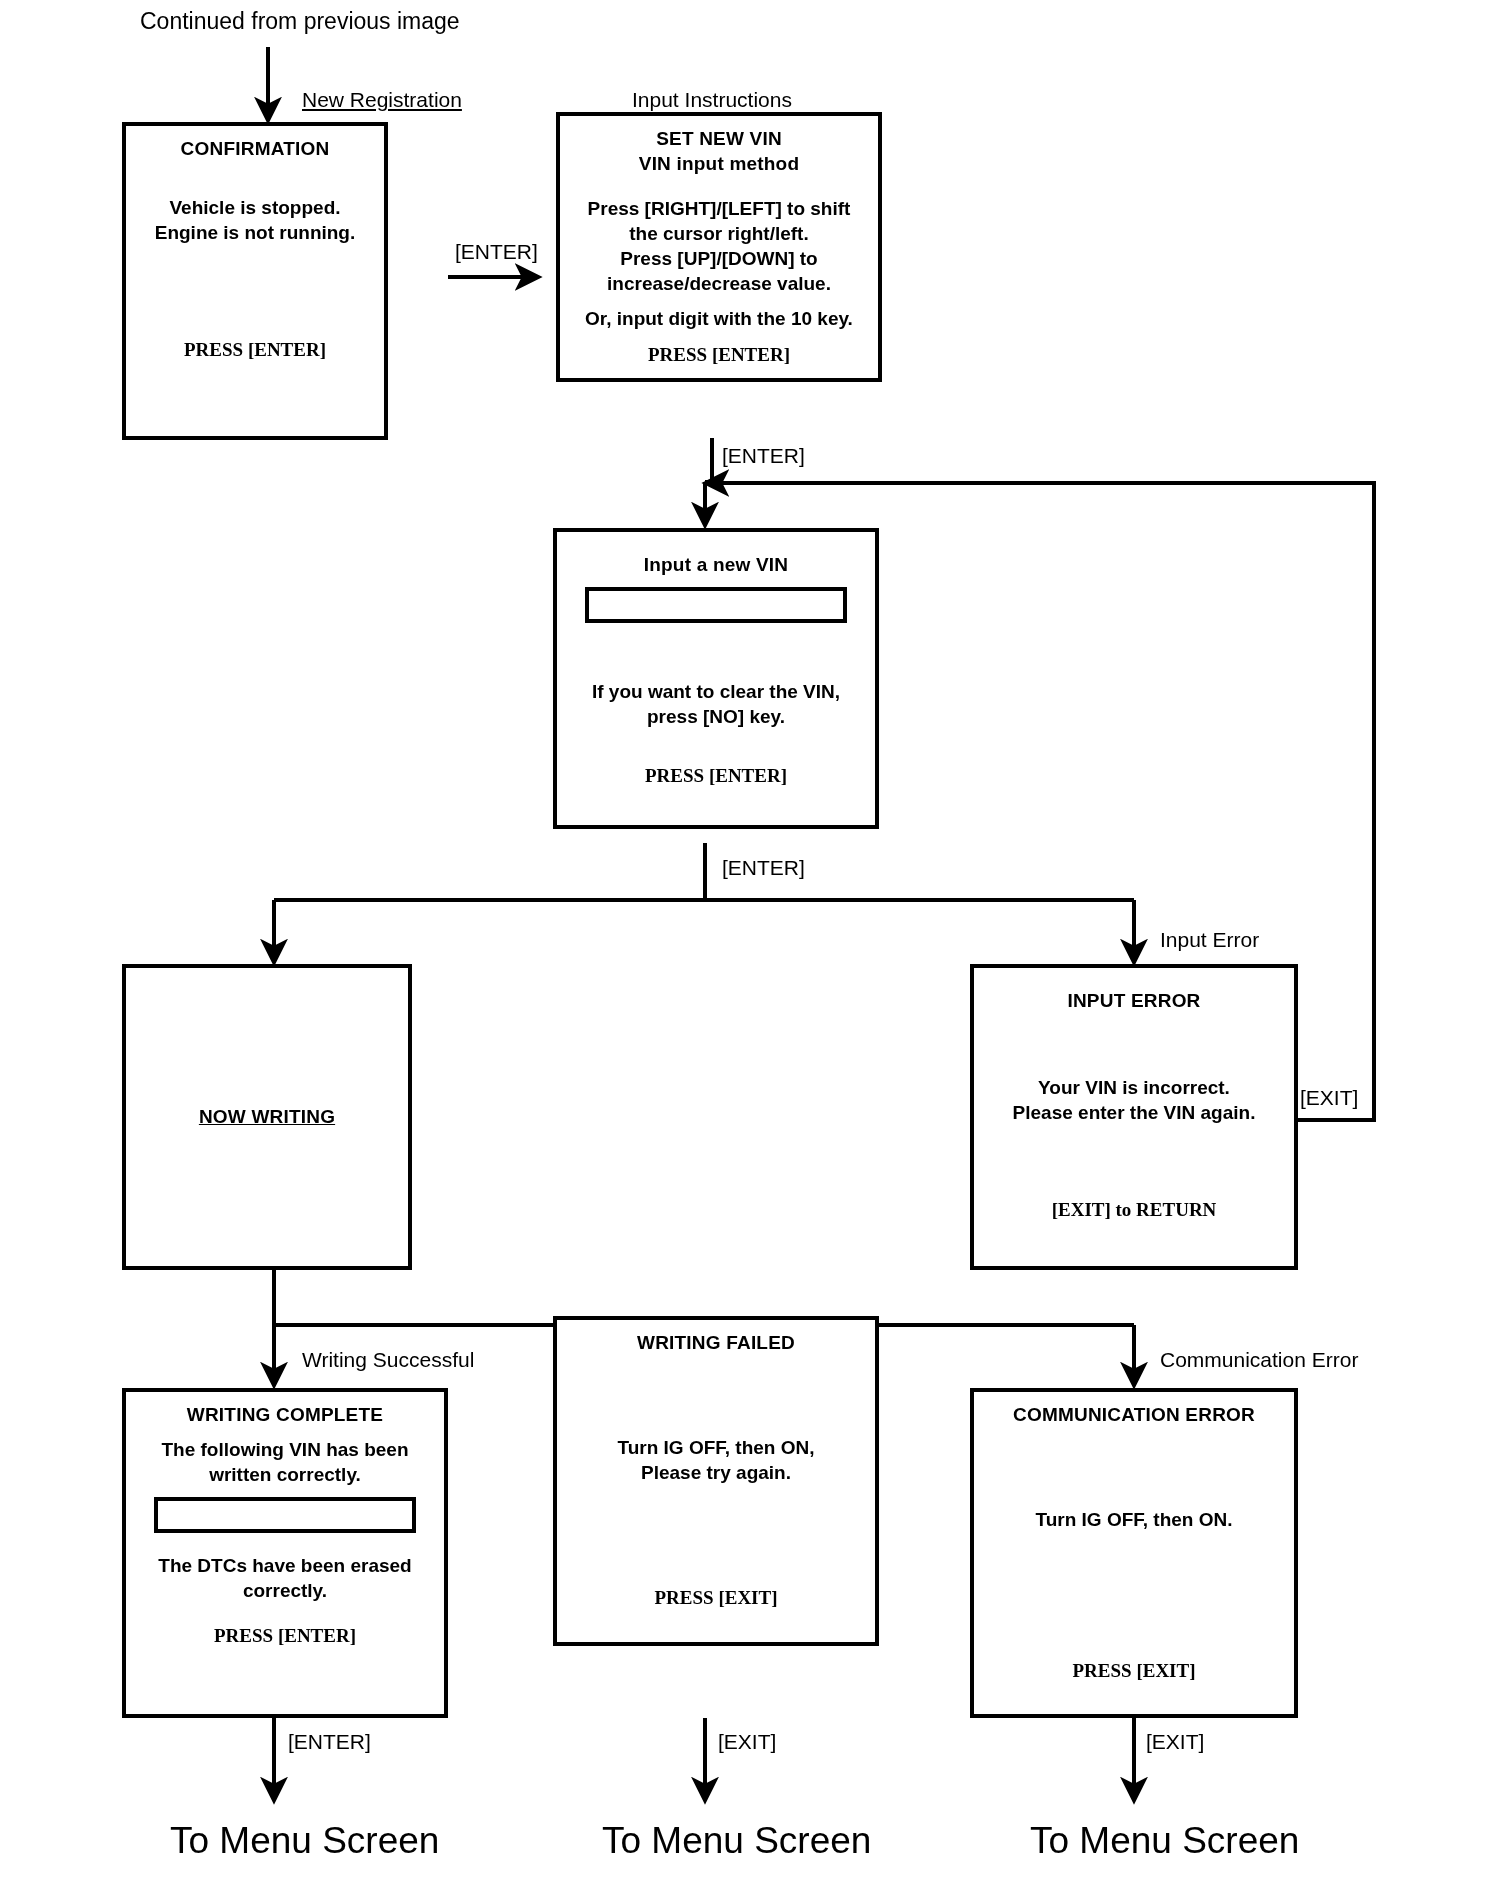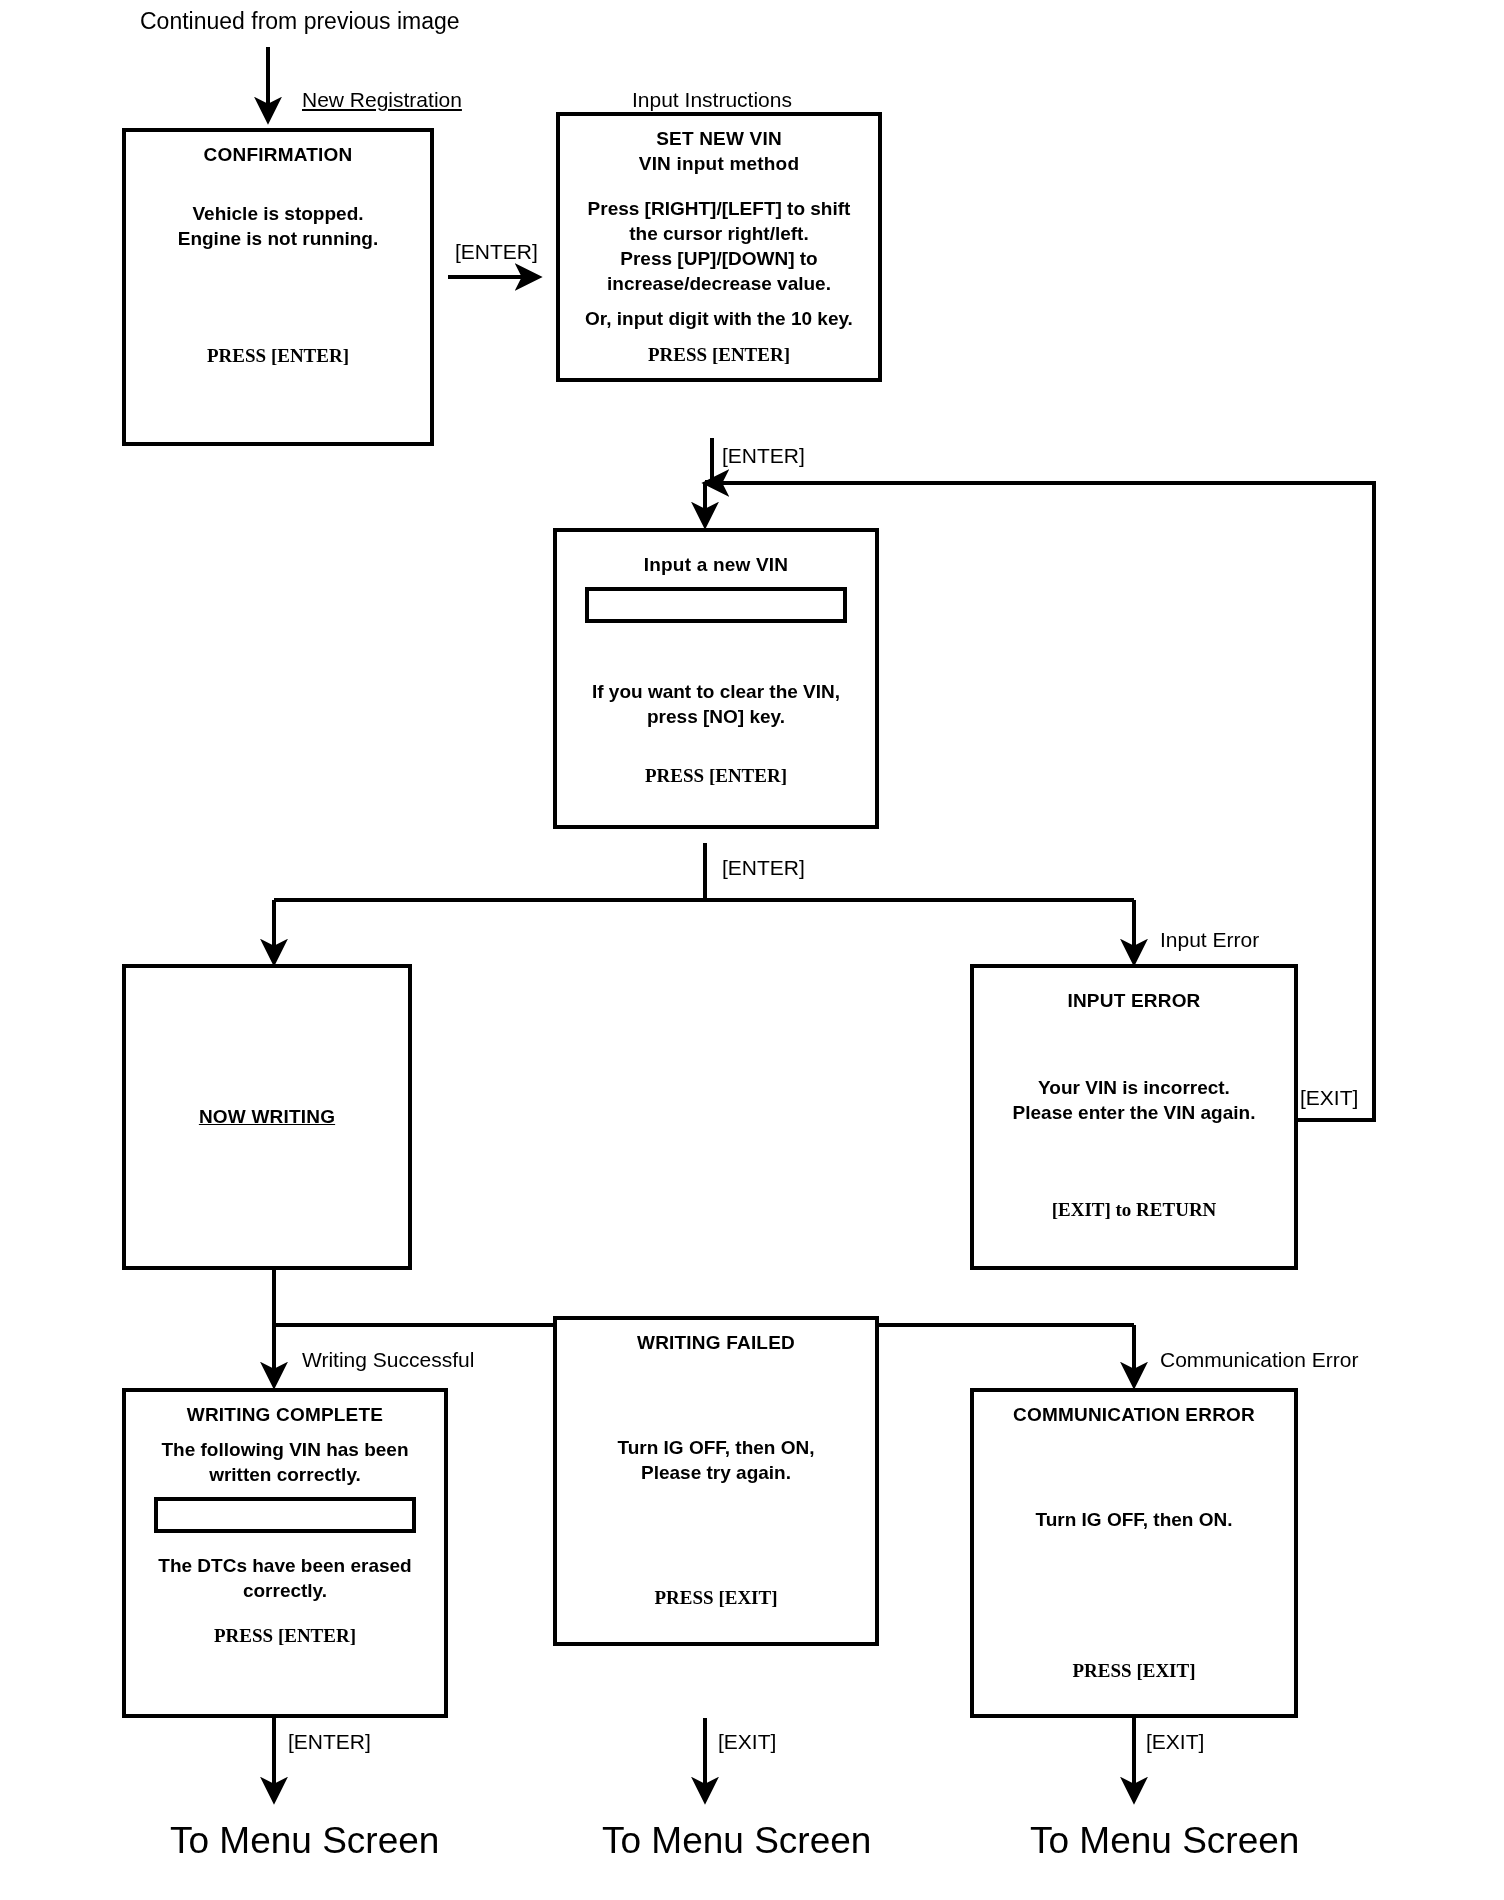--- a/index.html
+++ b/index.html
@@ -126,21 +126,21 @@
   <div class="annot" style="left:1160px; top:1348px;">Communication Error</div>
 
   <div class="annot" style="left:455px; top:240px;">[ENTER]</div>
   <div class="annot" style="left:722px; top:444px;">[ENTER]</div>
   <div class="annot" style="left:722px; top:856px;">[ENTER]</div>
   <div class="annot" style="left:1300px; top:1086px;">[EXIT]</div>
   <div class="annot" style="left:288px; top:1730px;">[ENTER]</div>
   <div class="annot" style="left:718px; top:1730px;">[EXIT]</div>
   <div class="annot" style="left:1146px; top:1730px;">[EXIT]</div>
 
-  <div class="screen-box" style="left:122px; top:128px; width:312px; height:318px;">
+  <div class="screen-box" style="left:122px; top:122px; width:266px; height:318px;">
     <div class="spacer-sm"></div>
     <div class="screen-title">CONFIRMATION</div>
     <div class="spacer-lg"></div>
     <div class="screen-body">Vehicle is stopped.</div>
     <div class="screen-body">Engine is not running.</div>
     <div style="height:92px;"></div>
     <div class="screen-footer">PRESS [ENTER]</div>
   </div>
 
   <div class="screen-box" style="left:556px; top:112px; width:326px; height:270px;">

